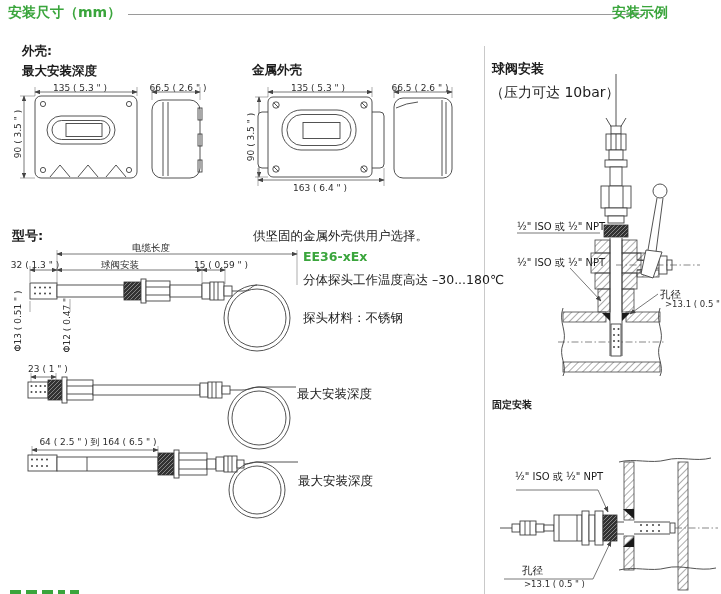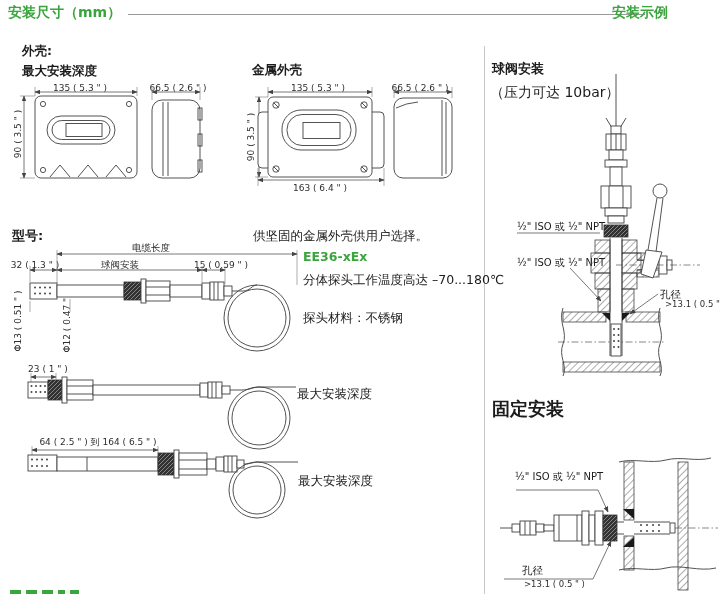--- a/index.html
+++ b/index.html
@@ -182,21 +182,21 @@
       <line class="s" x1="202" y1="44" x2="202" y2="62"></line>
         <line class="s" x1="206" y1="44" x2="206" y2="62"></line>
       <rect class="sf" x="212" y="48" width="8" height="10"></rect>
       <path class="s" d="M220,53 L231,53 C238,53 240,47 245,47"></path>
       <circle class="s" cx="245" cy="80" r="33"></circle>
       <circle class="s" cx="245" cy="80" r="29"></circle>
     </g>
   </svg>
 
   <div class="lbl b green" style="left:303px;top:250px;font-size:12.5px;">EE36-xEx</div>
-  <div class="lbl cn" style="left:303px;top:265px;">分体探头工作温度高达 –70...180℃</div>
+  <div class="lbl cn" style="left:303px;top:265px;">分体探头工作温度高达 –30...180℃</div>
   <div class="lbl cn" style="left:303px;top:303px;">探头材料：不锈钢</div>
 
   <div class="lbl dim center" style="left:24px;top:364px;width:48px;">23  ( 1 " )</div>
   <div class="lbl cn" style="left:297px;top:379px;">最大安装深度</div>
 
   <svg style="left:12px;top:360px;" width="310" height="96" viewBox="0 0 310 96">
     <g>
       <line class="ext" x1="19" y1="13" x2="19" y2="22"></line>
         <line class="ext" x1="44" y1="13" x2="44" y2="20"></line>
       <line class="dl" x1="19" y1="17" x2="44" y2="17" marker-start="url(#arr)" marker-end="url(#arr)"></line>
@@ -341,21 +341,21 @@
         <circle cx="118.5" cy="257" r="1" fill="#444"></circle>
       <circle cx="114" cy="263" r="1" fill="#444"></circle>
         <circle cx="118.5" cy="263" r="1" fill="#444"></circle>
       <circle cx="114" cy="269" r="1" fill="#444"></circle>
         <circle cx="118.5" cy="269" r="1" fill="#444"></circle>
       <circle cx="114" cy="275" r="1" fill="#444"></circle>
         <circle cx="118.5" cy="275" r="1" fill="#444"></circle>
     </g>
   </svg>
 
-  <div class="lbl b" style="left:492px;top:399px;font-size:18px;">固定安装</div>
+  <div class="lbl b" style="left:492px;top:399px;font-size:10px;">固定安装</div>
   <div class="lbl" style="left:515px;top:471px;font-size:10px;">½" ISO 或 ½" NPT</div>
   <div class="lbl" style="left:522px;top:564px;font-size:10.5px;">孔径</div>
   <div class="lbl dim" style="left:524px;top:580px;font-size:8.5px;">&gt;13.1 ( 0.5 " )</div>
 
   <svg style="left:496px;top:440px;" width="225" height="154" viewBox="0 0 225 154">
     <g>
       <line class="dl" x1="20" y1="50" x2="102" y2="50"></line>
       <line class="dl" x1="102" y1="50" x2="112" y2="72" marker-end="url(#arr)"></line>
       <line class="dl" x1="8" y1="139" x2="97" y2="139"></line>
       <line class="dl" x1="97" y1="139" x2="115" y2="101" marker-end="url(#arr)"></line>

